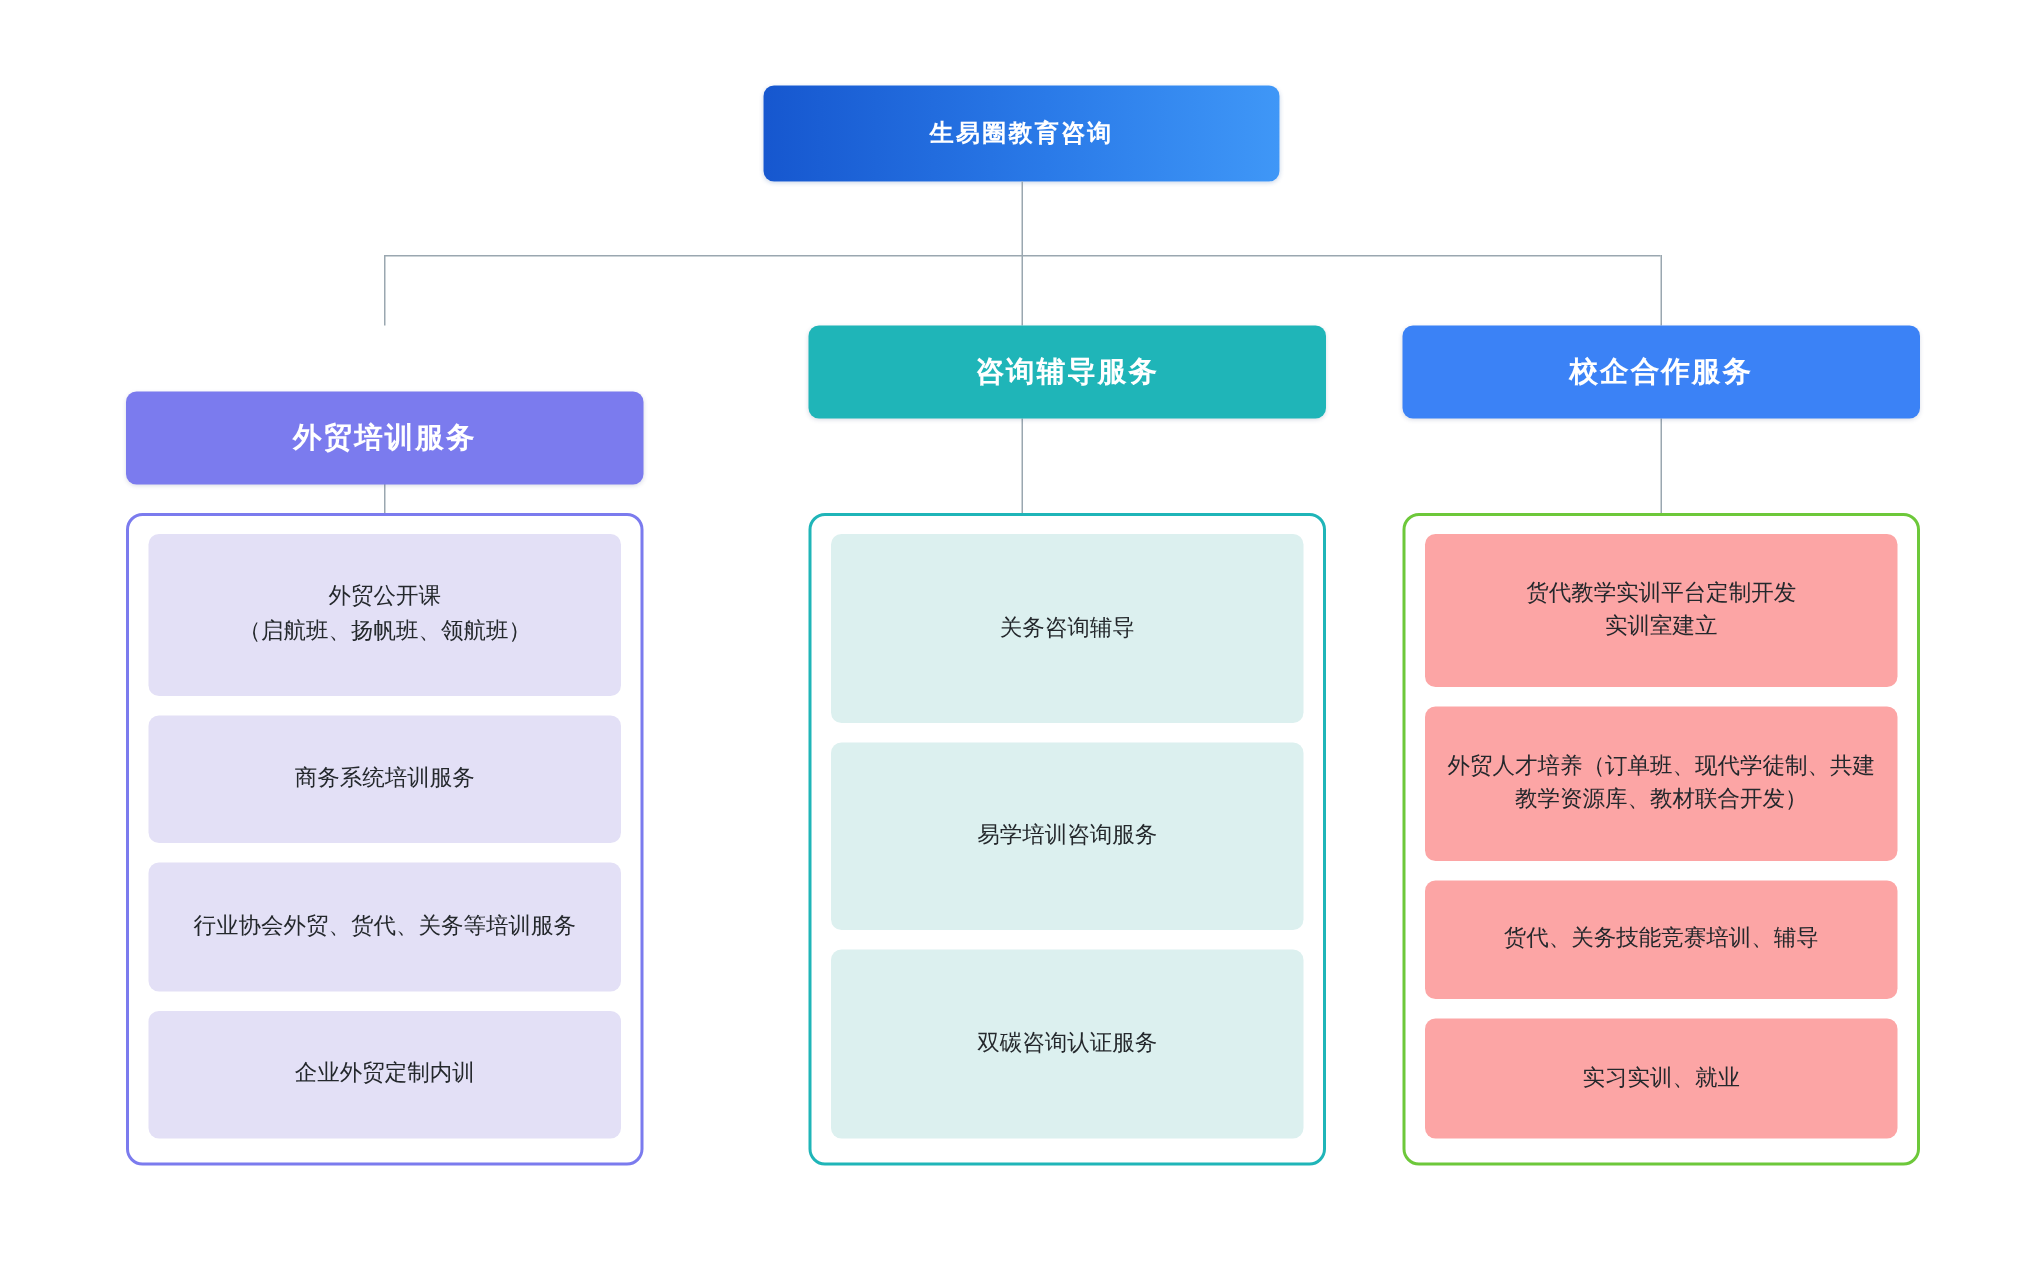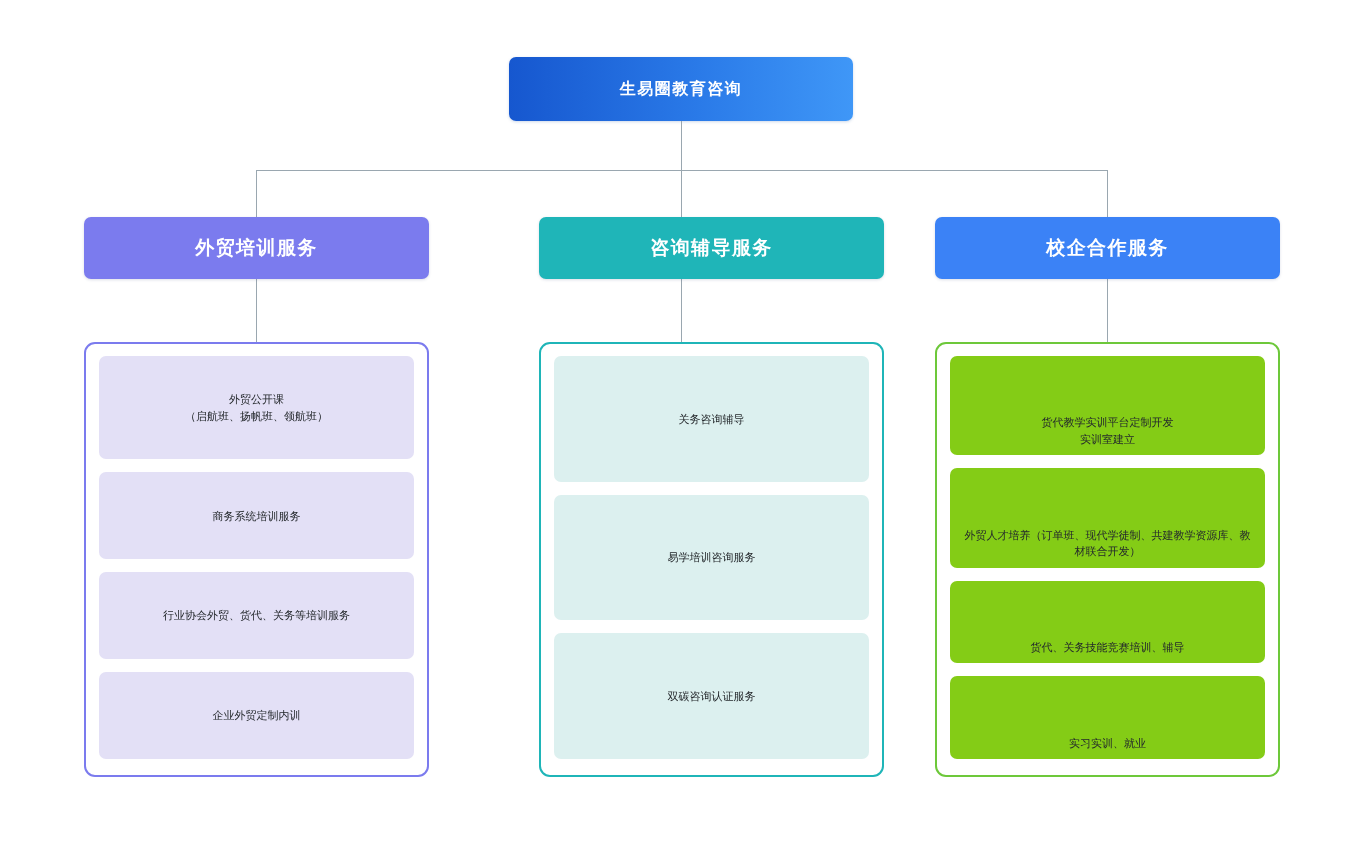--- a/index.html
+++ b/index.html
@@ -103,38 +103,38 @@
     align-items: center;
     justify-content: center;
     text-align: center;
     padding: 8px 10px;
     flex: 1 1 auto;
     margin-bottom: 13px;
   }
   .item:last-child { margin-bottom: 4px; }
 
   .item-label {
-    font-size: 11px;
+    font-size: 15px;
     line-height: 1.5;
     color: #24282c;
     white-space: pre-line;
   }
 
   
-  .theme-purple .cat-header { background: #7b7bee; }
+  .theme-purple .cat-header { background: #7b7bee; margin-top: 44px; }
   .theme-purple .panel      { border-color: #7b7bee; }
   .theme-purple .item       { background: #e3e0f6; }
 
   .theme-teal .cat-header   { background: #1fb5b8; }
   .theme-teal .panel        { border-color: #1fb5b8; }
   .theme-teal .item         { background: #dcf0ef; }
 
   .theme-green .cat-header  { background: #3b82f6; }
   .theme-green .panel       { border-color: #6dc83a; }
-  .theme-green .item        { background: #84cc16; align-items: flex-end; }
+  .theme-green .item        { background: #fca5a5; }
 </style>
 </head>
 <body>
 
 <div id="chart-root">
 
   <div class="root-node">
     <span class="root-node-label">生易圈教育咨询</span>
   </div>
 

